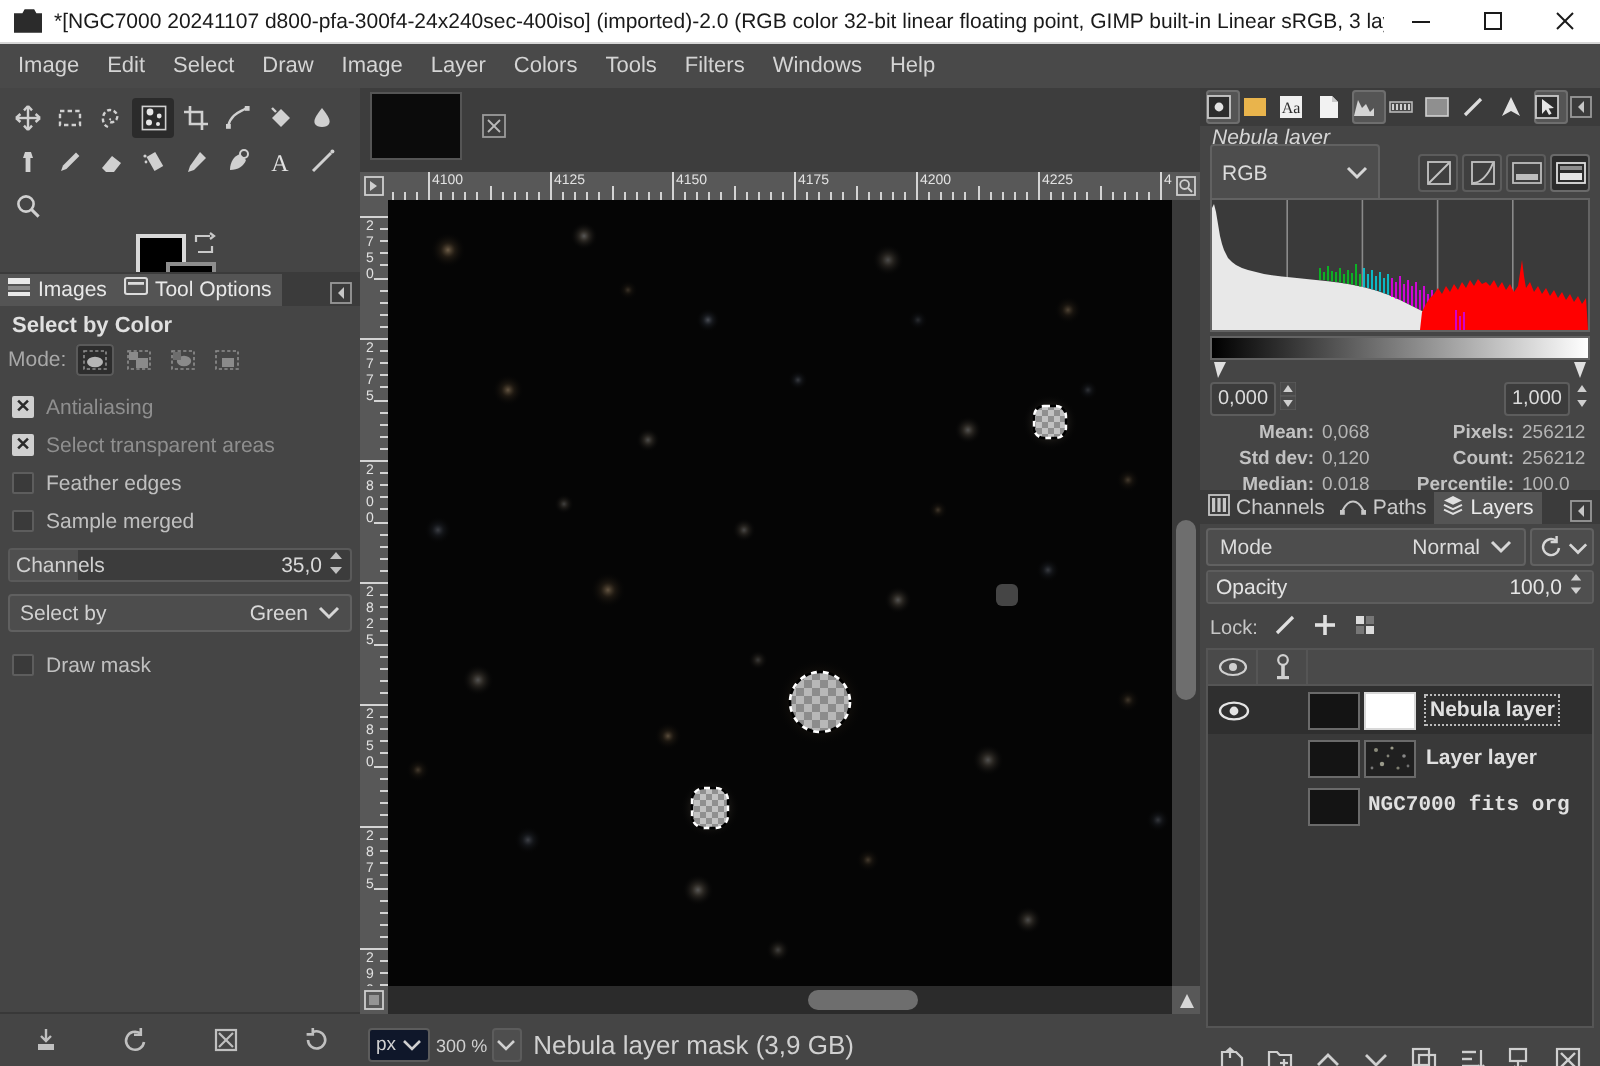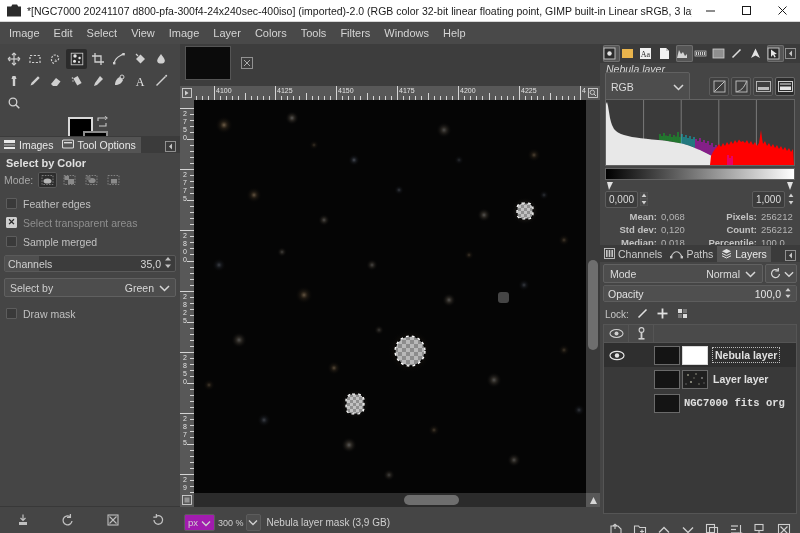--- a/index.html
+++ b/index.html
@@ -220,32 +220,32 @@
     background: #585858; display:flex; align-items:center; justify-content:center;
   }
 
   
   .statusbar {
     position: absolute; left: 0; top: 468px; width: 420px; height: 21px;
     background: #454545; display: flex; align-items: center; padding-left: 4px;
   }
   .sb-unit {
     display: flex; align-items: center; gap: 3px;
-    height: 17px; padding: 0 3px; background: #a21caf;
+    height: 17px; padding: 0 3px; background: #0f172a;
     border: 1px solid #5c5c5c; border-radius: 2px; margin-right: 3px;
   }
   .sb-zoom {
     display: flex; align-items: center; gap: 2px; height: 17px;
   }
   .sb-zoomval { font-size: 9px; color: #cfcfcf; }
   .sb-zoombtn {
     width: 15px; height: 17px; background: #4e4e4e; border: 1px solid #5c5c5c;
     border-radius: 2px; display:flex; align-items:center; justify-content:center;
   }
-  .sb-text { font-size: 10px; color: #d0d0d0; margin-left: 6px; }
+  .sb-text { font-size: 13px; color: #d0d0d0; margin-left: 6px; }
 
   
   .rightdock {
     position: absolute; top: 44px; left: 600px; width: 200px; height: 489px;
     background: #454545;
   }
   .rd-tabstrip {
     position: absolute; top: 0; left: 0; width: 200px; height: 19px;
     background: #3b3b3b; display: flex; align-items: center; padding-left: 3px;
   }
@@ -415,21 +415,21 @@
             <line x1="9.5" y1="1.5" x2="1.5" y2="9.5" stroke="#1a1a1a" stroke-width="1"></line>
           </svg>
       </div>
     </div>
   </div>
 
   <div class="menubar">
     <div class="menu-item">Image</div>
     <div class="menu-item">Edit</div>
     <div class="menu-item">Select</div>
-    <div class="menu-item">View</div>
+    <div class="menu-item">Draw</div>
     <div class="menu-item">Image</div>
     <div class="menu-item">Layer</div>
     <div class="menu-item">Colors</div>
     <div class="menu-item">Tools</div>
     <div class="menu-item">Filters</div>
     <div class="menu-item">Windows</div>
     <div class="menu-item">Help</div>
   </div>
 
   <div class="divider-l"></div>
@@ -618,26 +618,30 @@
       </div>
       <div class="modebtn">
         <svg width="13" height="12" viewBox="0 0 13 12">
             <rect x="1" y="1.5" width="11" height="9" fill="none" stroke="#8f8f8f" stroke-width="0.8" stroke-dasharray="1.6 1.2"></rect>
             <rect x="4" y="5" width="6" height="4.5" fill="#8a8a8a"></rect>
           </svg>
       </div>
     </div>
 
     <div class="chkrow">
-      <span class="chkbox"></span>
-      <span class="chklabel">Feather edges</span>
+      <span class="chkbox checked"></span>
+      <span class="chklabel dim">Antialiasing</span>
     </div>
     <div class="chkrow">
       <span class="chkbox checked"></span>
       <span class="chklabel dim">Select transparent areas</span>
+    </div>
+    <div class="chkrow">
+      <span class="chkbox"></span>
+      <span class="chklabel">Feather edges</span>
     </div>
     <div class="chkrow">
       <span class="chkbox"></span>
       <span class="chklabel">Sample merged</span>
     </div>
 
     <div class="slider-row">
       <span class="slider-fill"></span>
       <span class="slider-label">Channels</span>
       <span class="slider-val">35,0</span>

